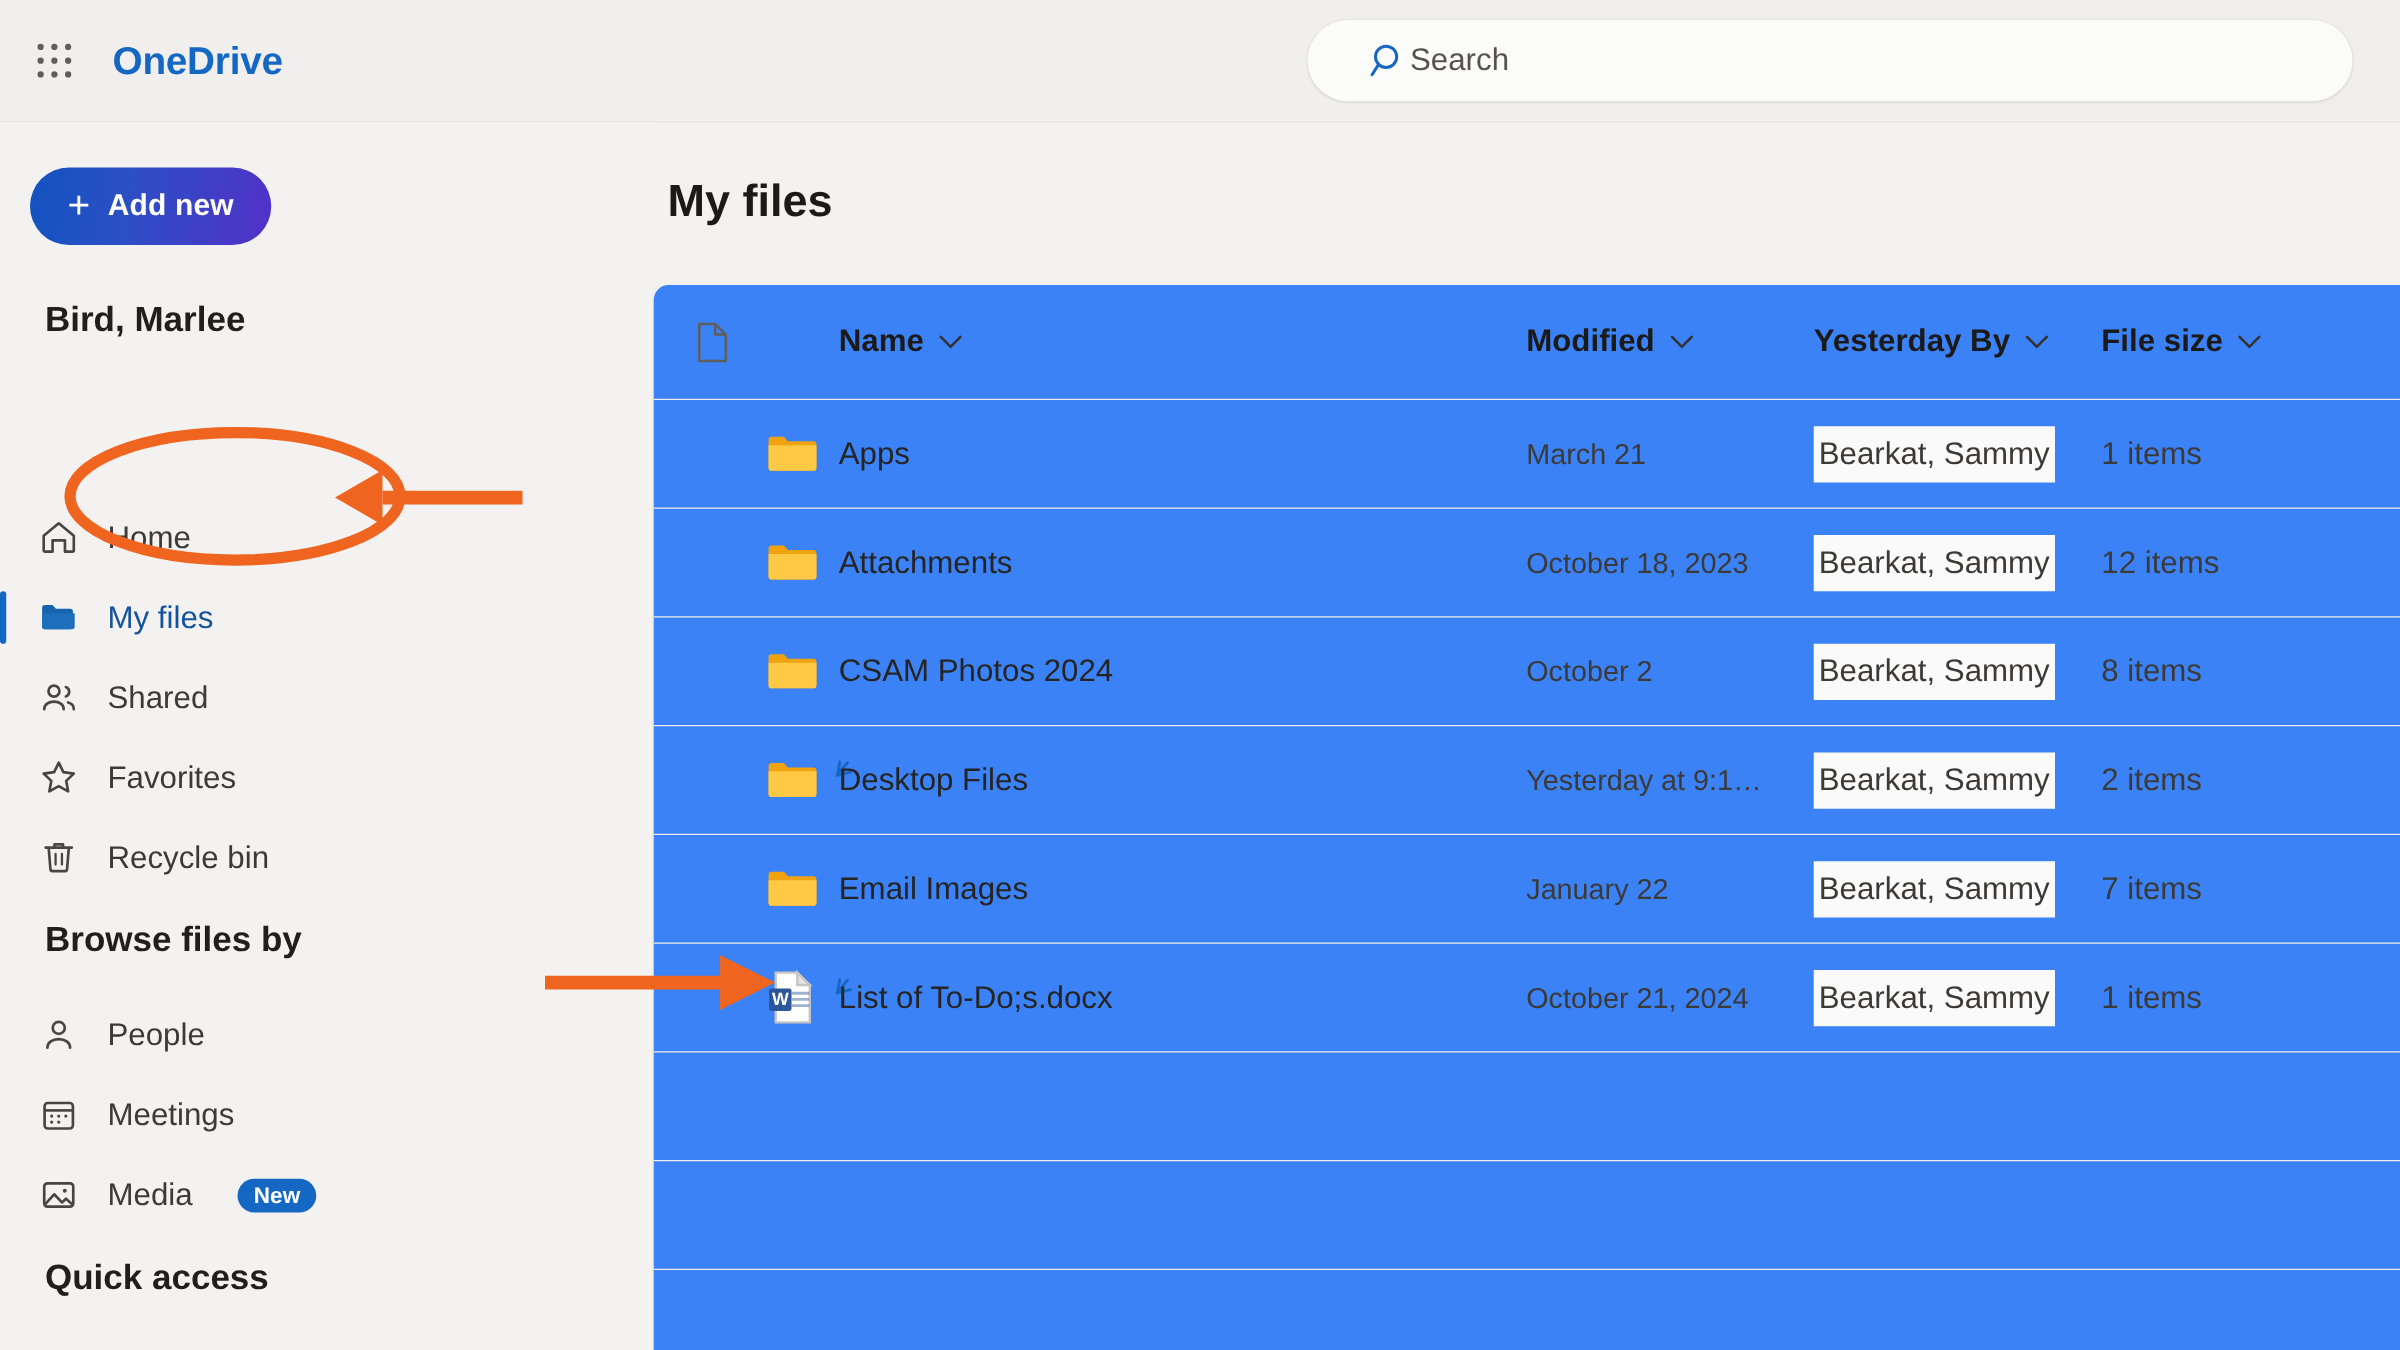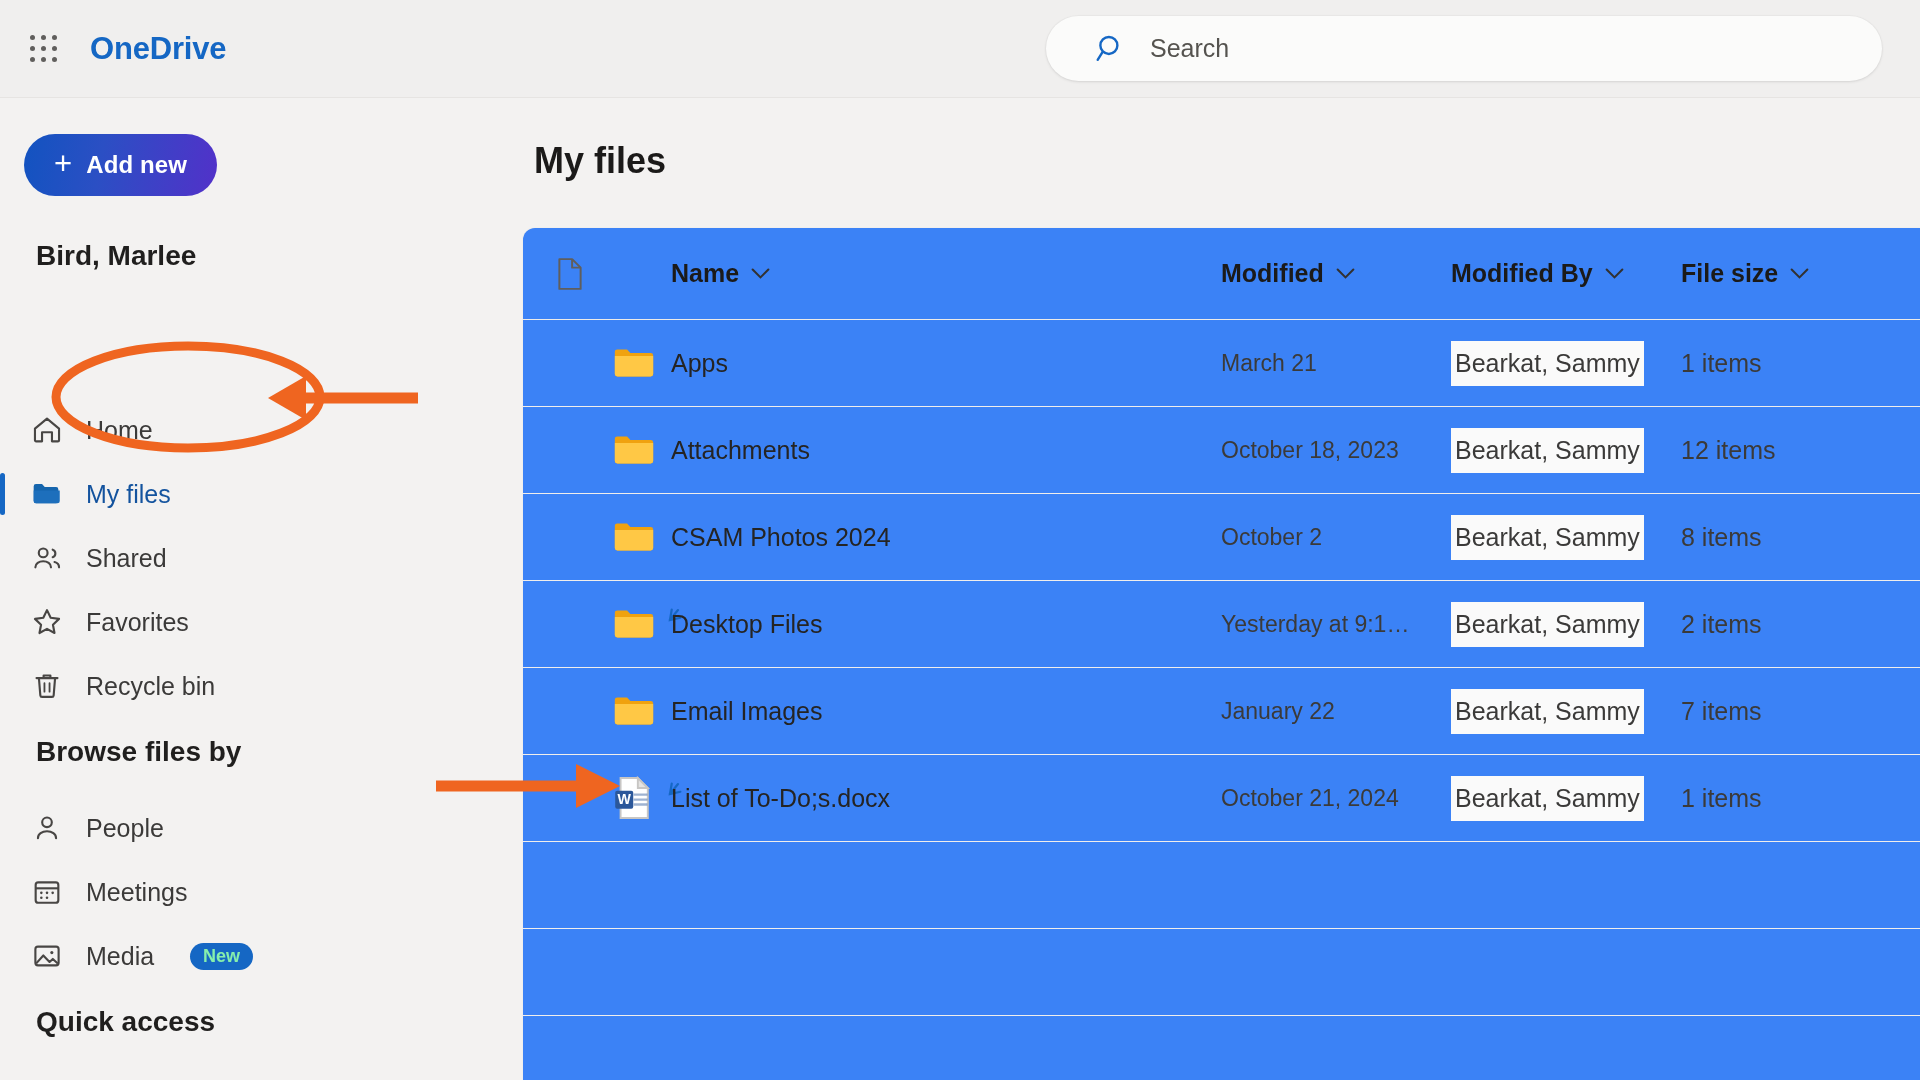--- a/index.html
+++ b/index.html
@@ -31,21 +31,21 @@
   .searchwrap {
     position: absolute; left: 1046px; top: 16px; width: 836px; height: 65px;
     background: #fbfbfa; border-radius: 33px;
     box-shadow: 0 1px 3px rgba(0,0,0,.10), 0 0 0 1px rgba(0,0,0,.02);
     display: flex; align-items: center; padding: 0 24px;
   }
   .search-ico { width: 34px; height: 34px; flex: 0 0 34px; margin-left: 24px; }
   .search-input {
     border: 0; outline: 0; background: transparent;
     font-family: inherit; font-size: 25px; color: #4a4846;
-    margin-left: 22px; width: 640px;
+    width: 640px;
   }
   .search-input::placeholder { color: #55534f; }
 
   
   .sidebar {
     position: absolute; left: 0; top: 98px; width: 524px; height: 982px;
     background: #f3f2f1;
   }
   .addnew {
     position: absolute; left: 24px; top: 36px;
@@ -66,21 +66,21 @@
     display: flex; align-items: center; gap: 22px; cursor: pointer;
     font-size: 25px; color: #3b3a39;
   }
   .nav-item .ico { width: 34px; height: 34px; flex: 0 0 34px; display: block; }
   .nav-item.active { color: #13539e; font-weight: 400; }
   .sel-bar {
     position: absolute; left: 0; top: 375px; width: 5px; height: 42px;
     border-radius: 3px; background: #1567c4;
   }
   .badge-new {
-    background: #1567c4; color: #86efac; font-size: 18px; font-weight: 700;
+    background: #1567c4; color: #ffffff; font-size: 18px; font-weight: 700;
     border-radius: 14px; padding: 4px 13px 5px; margin-left: 14px; line-height: 1;
   }
   .qa-item {
     position: absolute; left: 30px; width: 460px; height: 56px;
     display: flex; align-items: center; gap: 20px; cursor: pointer;
     font-size: 25px; color: #3b3a39;
   }
 
   
   .page-title {
@@ -260,21 +260,21 @@
       </div>
 
       <div class="th" style="left:698px">
         <span>Modified</span>
         <svg class="chev" viewBox="0 0 12 7">
             <path d="M1 1l5 5 5-5" stroke="#323130" stroke-width="1.3" fill="none" stroke-linecap="round"></path>
           </svg>
       </div>
 
       <div class="th" style="left:928px">
-        <span>Modified By</span>
+        <span>Yesterday By</span>
         <svg class="chev" viewBox="0 0 12 7">
             <path d="M1 1l5 5 5-5" stroke="#323130" stroke-width="1.3" fill="none" stroke-linecap="round"></path>
           </svg>
       </div>
 
       <div class="th" style="left:1158px">
         <span>File size</span>
         <svg class="chev" viewBox="0 0 12 7">
             <path d="M1 1l5 5 5-5" stroke="#323130" stroke-width="1.3" fill="none" stroke-linecap="round"></path>
           </svg>

